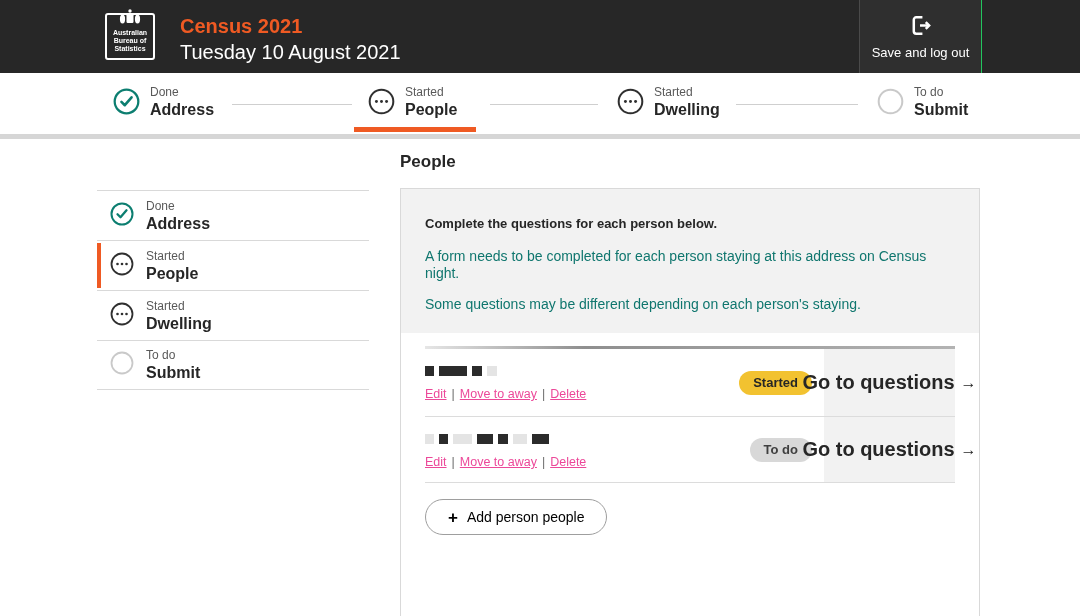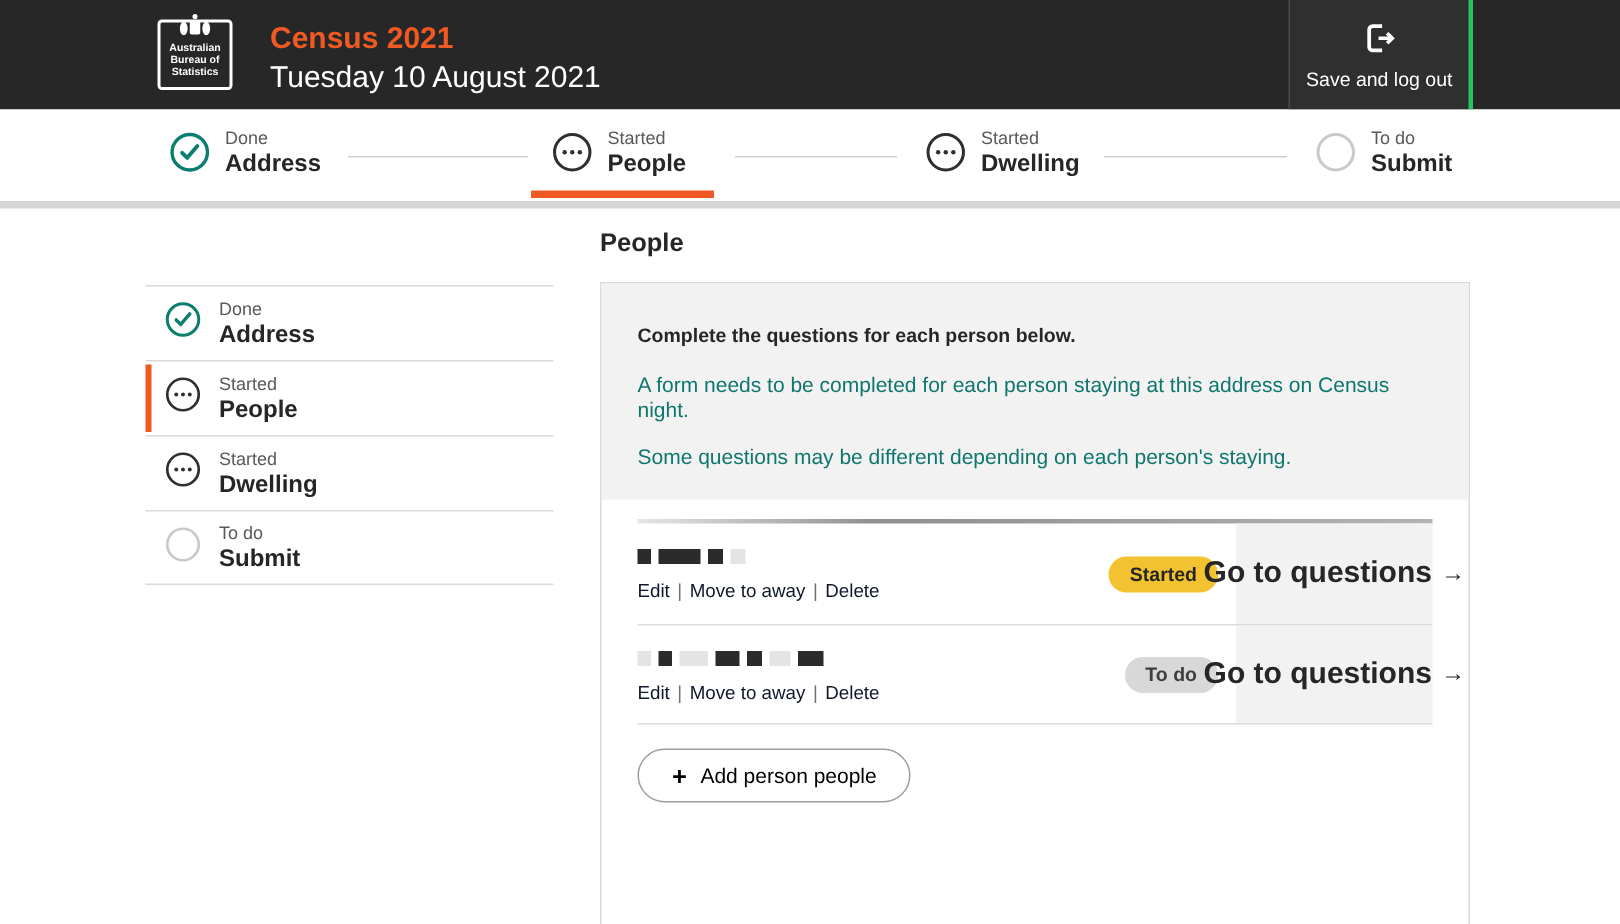--- a/index.html
+++ b/index.html
@@ -9,21 +9,21 @@
 
   
   .header { position:absolute; left:0; top:0; width:1080px; height:73px; background:#272727; }
   .logo-box { position:absolute; left:105px; top:13px; width:50px; height:47px;
               border:2px solid #fff; border-radius:3px; text-align:center; padding-top:14px; }
   .logo-crest { position:absolute; left:50%; top:-6px; transform:translateX(-50%); }
   .logo-text { color:#fff; font-size:7px; font-weight:bold; line-height:8px; }
   .header-title { position:absolute; left:180px; top:15px; font-size:20px; font-weight:bold; color:#ef5a23; }
   .header-date { position:absolute; left:180px; top:41px; font-size:20px; color:#fff; }
   .save-box { position:absolute; left:859px; top:0; width:123px; height:73px; background:#2f2f2f;
-              border-left:1px solid #4a4a4a; border-right:3px solid #22c55e;
+              border-left:1px solid #4a4a4a; border-right:1px solid #22c55e;
               display:flex; flex-direction:column; align-items:center; justify-content:center; gap:5px;
               cursor:pointer; }
   .save-box span { color:#fff; font-size:13px; }
 
   
   .stepper { position:absolute; left:0; top:73px; width:1080px; height:61px; background:#fff; }
   .step { position:absolute; top:12px; display:flex; gap:10px; cursor:pointer; }
   .step .labels { display:flex; flex-direction:column; }
   .step-status { font-size:12px; color:#595959; line-height:15px; }
   .step-label { font-size:16px; font-weight:bold; color:#262626; line-height:19px; }
@@ -52,21 +52,21 @@
   .card-body { padding:0 24px; }
   .people-heading { margin-top:38px; font-size:16.5px; font-weight:bold; }
   .heading-divider { margin-top:13px; height:3px;
                      background:linear-gradient(to right,#e6e6e6,#8f8f8f 30%,#b3b3b3 100%); }
   .person-row { display:flex; align-items:stretch; border-bottom:1px solid #dcdcdc; min-height:68px; }
   .person-main { flex:1; padding-top:17px; }
   .redacted-name { display:flex; gap:5px; height:10px; margin-bottom:11px; align-items:center; }
   .redact { display:inline-block; height:10px; background:#2b2b2b; }
   .redact.light { background:#e4e4e4; }
   .person-links { font-size:12.5px; }
-  .person-links a { color:#0f172a; cursor:pointer; }
+  .person-links a { color:#ec4899; text-decoration:underline; cursor:pointer; }
   .pipe { color:#6f6f6f; margin:0 5px; }
   .badge-cell { display:flex; align-items:center; margin-right:12px; }
   .badge { height:24px; padding:0 14px; border-radius:12px; font-size:13px; font-weight:bold;
            display:flex; align-items:center; white-space:nowrap; }
   .badge.started { background:#f2c230; color:#262626; }
   .badge.todo { background:#d8d8d8; color:#3f3f3f; }
   .action-cell { width:131px; background:#f2f2f2; display:flex; align-items:center; justify-content:center;
                  cursor:pointer; gap:6px; }
   .action-label { font-size:20px; font-weight:bold; white-space:nowrap; }
   .action-arrow { font-size:16px; font-weight:bold; }

